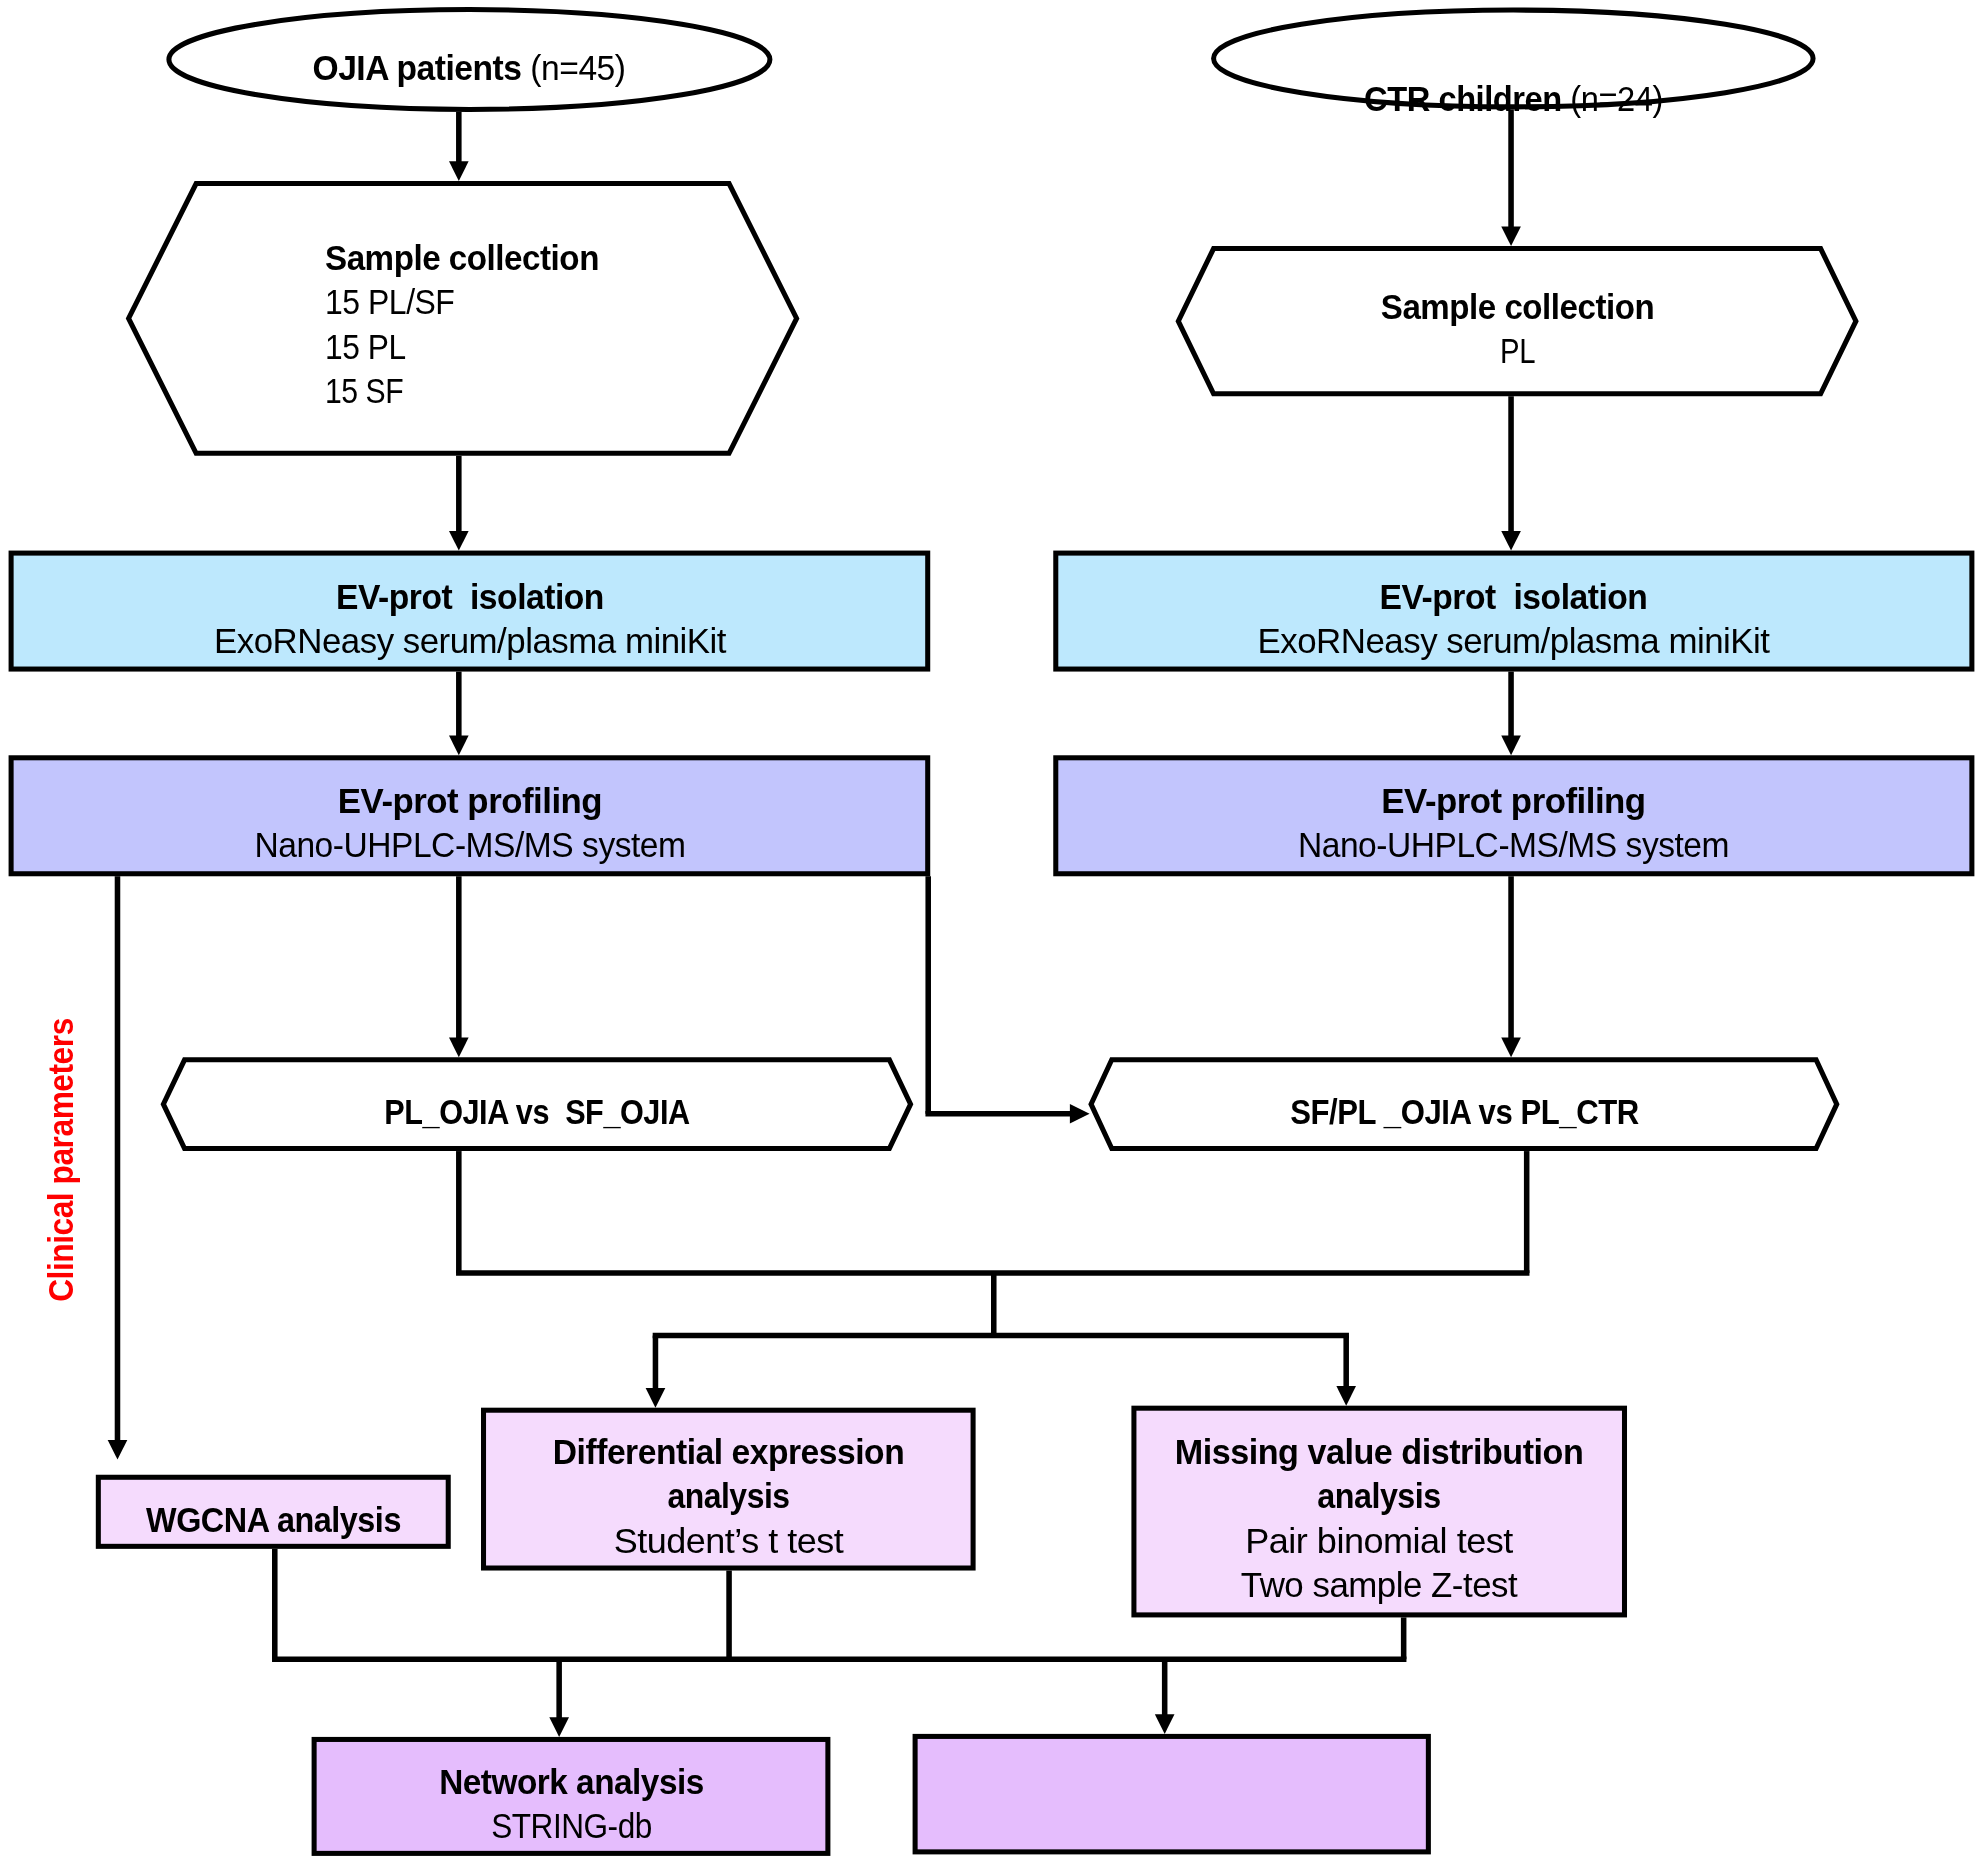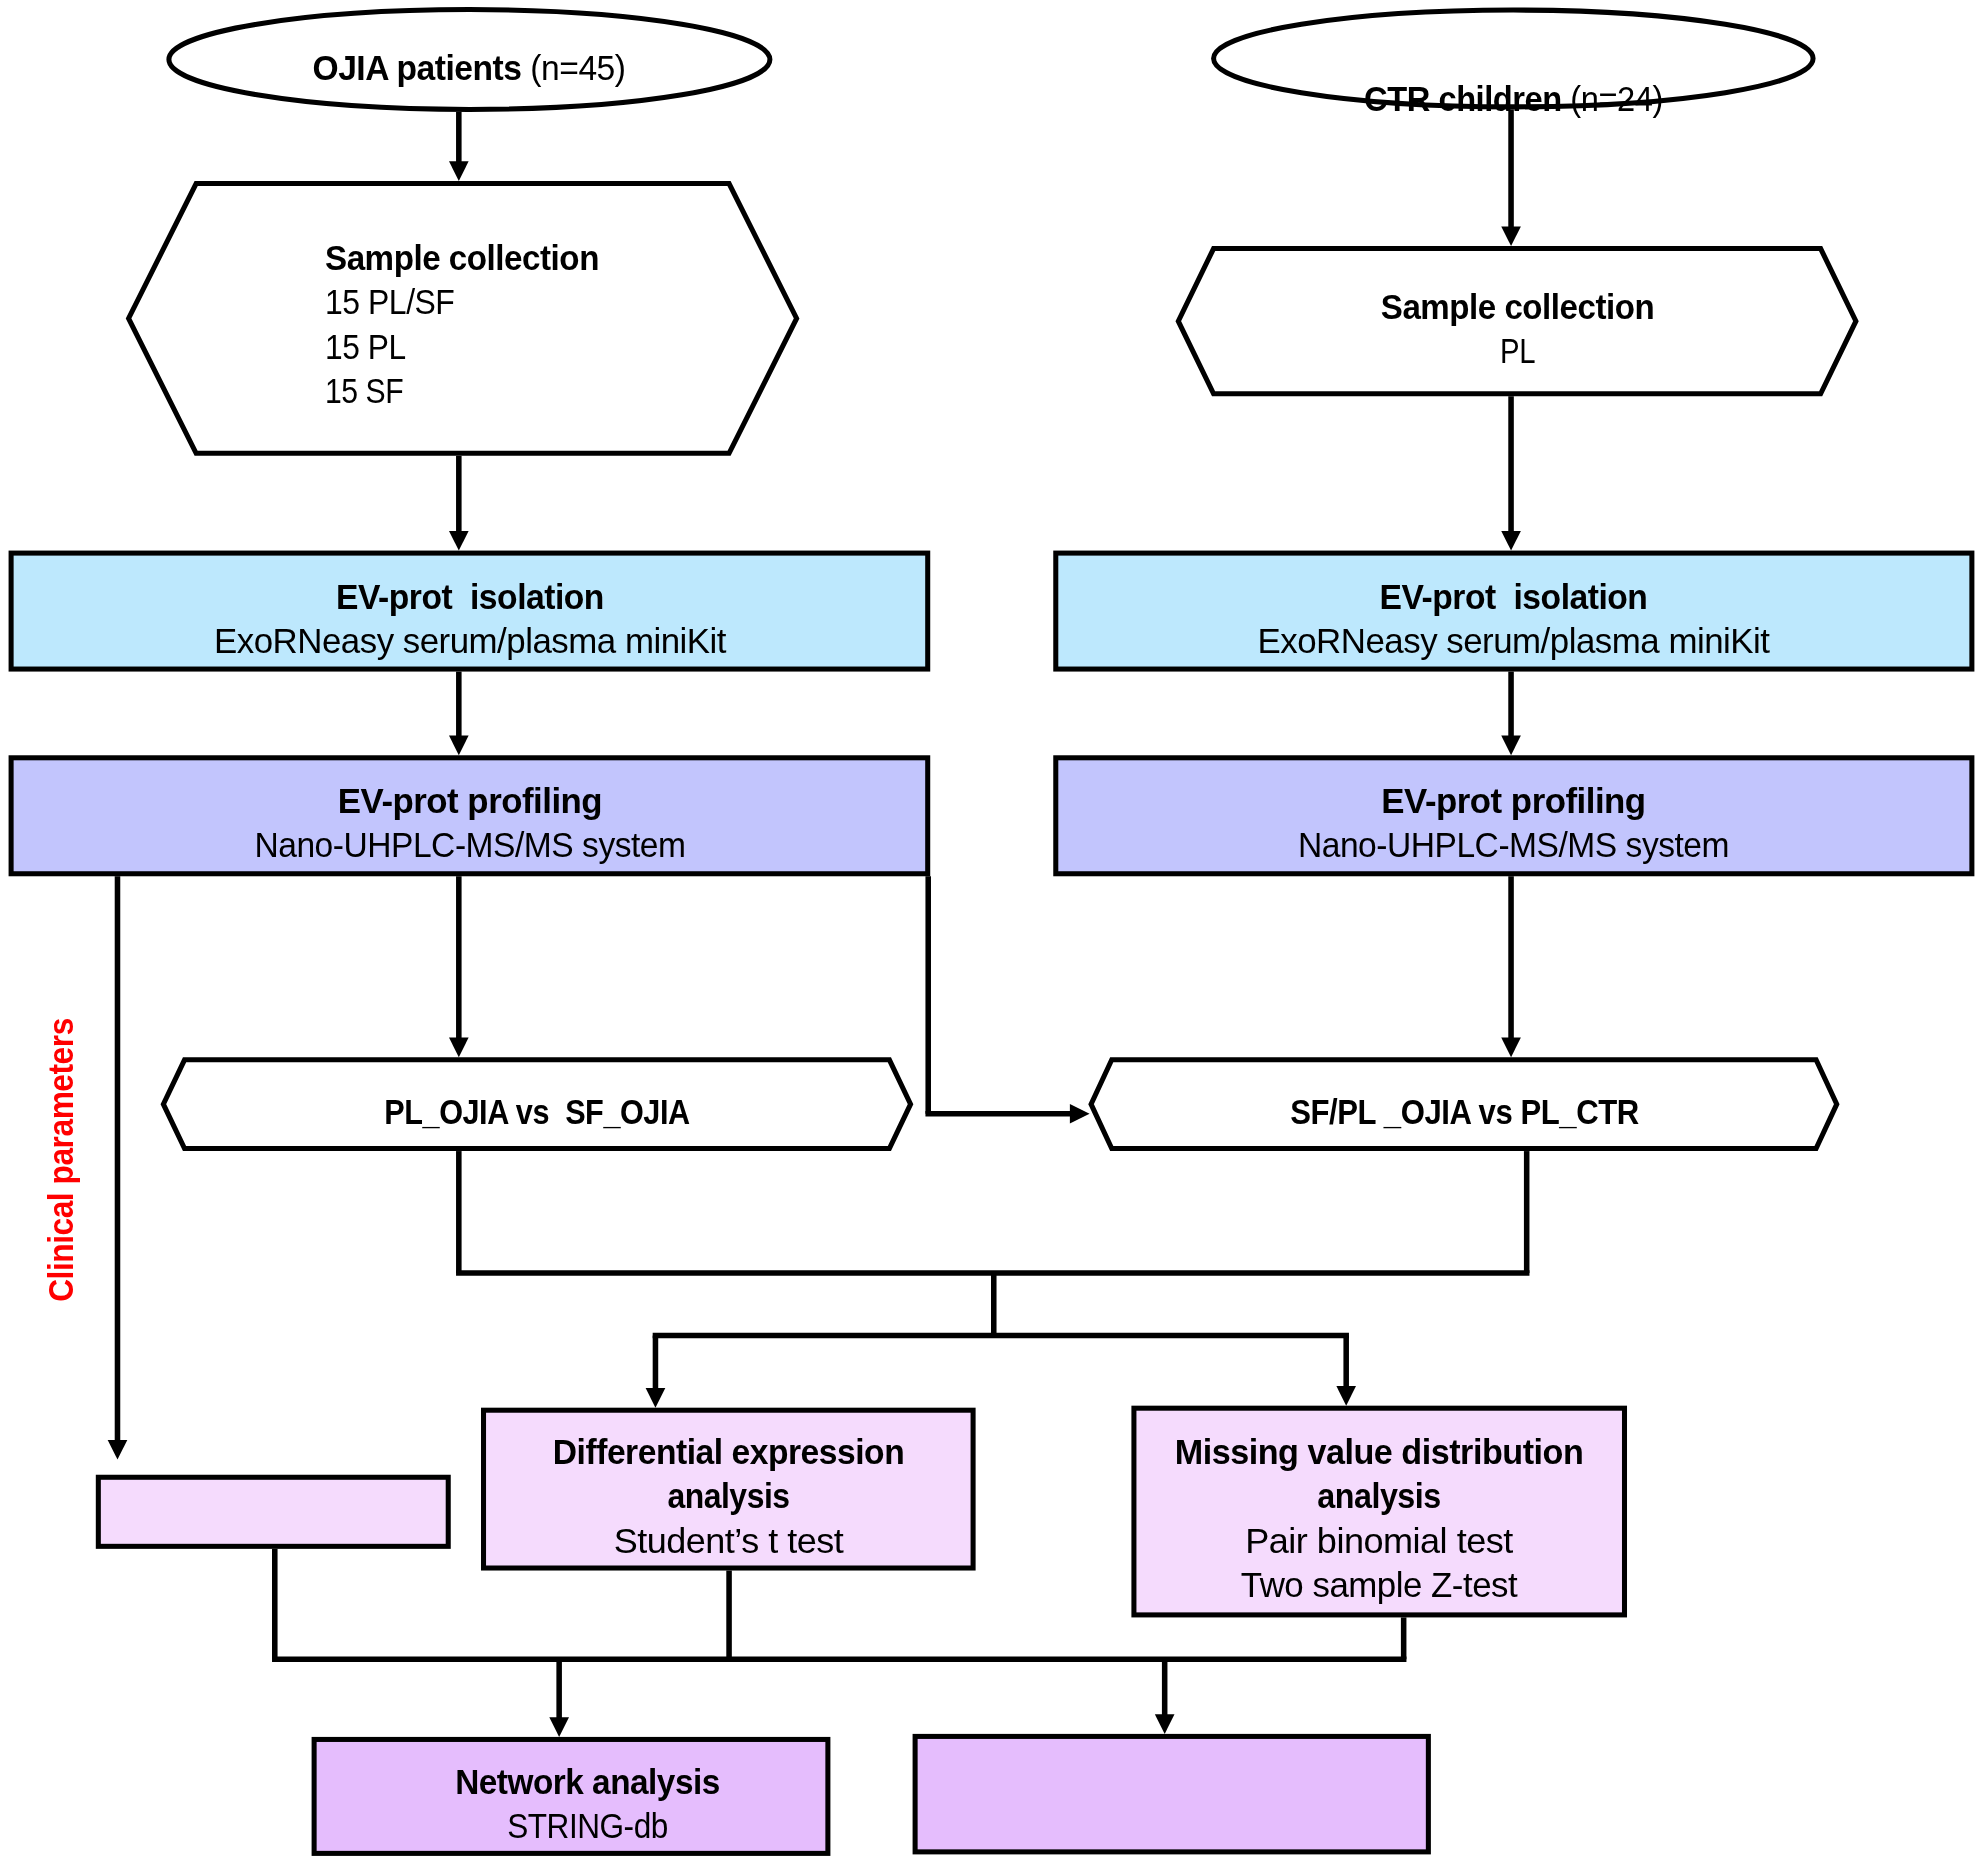--- a/index.html
+++ b/index.html
@@ -84,19 +84,20 @@
   <div class="node-label center" id="lbl-ojia-patients" style="left: 166px; width: 606px; top: 40px;"><div class="inner"><div class="tline" style="transform-origin: 50% 50%; transform: scaleX(0.9595);"><strong>OJIA patients </strong><span>(n=45)</span></div></div></div>
   <div class="node-label center" id="lbl-ctr-children" style="left: 1211px; width: 605px; top: 39px; margin-top: 32px;"><div class="inner"><div class="tline" style="transform-origin: 50% 50%; transform: scaleX(0.9331);"><strong>CTR children </strong><span>(n=24)</span></div></div></div>
   <div class="node-label left" id="lbl-sample-collection-ojia" style="left: 325px; top: 230px;"><div class="inner"><div class="tline" style="transform-origin: 0% 50%; transform: scaleX(0.9475);"><strong>Sample collection</strong></div><div class="tline" style="transform-origin: 0% 50%; transform: scaleX(0.9119);"><span>15 PL/SF</span></div><div class="tline" style="transform-origin: 0% 50%; transform: scaleX(0.9066);"><span>15 PL</span></div><div class="tline" style="transform-origin: 0% 50%; transform: scaleX(0.8611);"><span>15 SF</span></div></div></div>
   <div class="node-label center" id="lbl-sample-collection-ctr" style="left: 1176px; width: 683px; top: 279px;"><div class="inner"><div class="tline" style="transform-origin: 50% 50%; transform: scaleX(0.9457);"><strong>Sample collection</strong></div><div class="tline" style="transform-origin: 50% 50%; transform: scaleX(0.8383);"><span>PL</span></div></div></div>
   <div class="node-label center" id="lbl-ev-prot-isolation-ojia" style="left: 8.6px; width: 922px; top: 569px;"><div class="inner"><div class="tline" style="transform-origin: 50% 50%; transform: scaleX(0.9609);"><strong>EV-prot  isolation</strong></div><div class="tline" style="transform-origin: 50% 50%; transform: scaleX(0.9961);"><span>ExoRNeasy serum/plasma miniKit</span></div></div></div>
   <div class="node-label center" id="lbl-ev-prot-isolation-ctr" style="left: 1053px; width: 921px; top: 569px;"><div class="inner"><div class="tline" style="transform-origin: 50% 50%; transform: scaleX(0.9609);"><strong>EV-prot  isolation</strong></div><div class="tline" style="transform-origin: 50% 50%; transform: scaleX(0.9961);"><span>ExoRNeasy serum/plasma miniKit</span></div></div></div>
   <div class="node-label center" id="lbl-ev-prot-profiling-ojia" style="left: 8.6px; width: 922px; top: 773px;"><div class="inner"><div class="tline" style="transform-origin: 50% 50%; transform: scaleX(0.9949);"><strong>EV-prot profiling</strong></div><div class="tline" style="transform-origin: 50% 50%; transform: scaleX(0.9592);"><span>Nano-UHPLC-MS/MS system</span></div></div></div>
   <div class="node-label center" id="lbl-ev-prot-profiling-ctr" style="left: 1053px; width: 921px; top: 773px;"><div class="inner"><div class="tline" style="transform-origin: 50% 50%; transform: scaleX(0.9949);"><strong>EV-prot profiling</strong></div><div class="tline" style="transform-origin: 50% 50%; transform: scaleX(0.9592);"><span>Nano-UHPLC-MS/MS system</span></div></div></div>
   <div class="node-label center" id="lbl-comparison-ojia-ctr" style="left: 1089px; width: 751px; top: 1084px;"><div class="inner"><div class="tline" style="transform-origin: 50% 50%; transform: scaleX(0.889);"><strong>SF/PL _OJIA vs PL_CTR</strong></div></div></div>
   <div class="node-label center" id="lbl-comparison-pl-sf-ojia" style="left: 161px; width: 752px; top: 1084px;"><div class="inner"><div class="tline" style="transform-origin: 50% 50%; transform: scaleX(0.875);"><strong>PL_OJIA vs  SF_OJIA</strong></div></div></div>
+  <div class="node-label center" id="lbl-wgcna-analysis" style="left: 96px; width: 355px; top: 1492px;"><div class="inner"><div class="tline" style="transform-origin: 50% 50%; transform: scaleX(0.9245);"><strong>WGCNA analysis</strong></div></div></div>
   <div class="node-label center" id="lbl-differential-expression-analysis" style="left: 481px; width: 495px; top: 1424px;"><div class="inner"><div class="tline" style="transform-origin: 50% 50%; transform: scaleX(0.9604);"><strong>Differential expression</strong></div><div class="tline" style="transform-origin: 50% 50%; transform: scaleX(0.911);"><strong>analysis</strong></div><div class="tline" style="transform-origin: 50% 50%; transform: scaleX(1.0296);"><span>Student’s t test</span></div></div></div>
   <div class="node-label center" id="lbl-missing-value-distribution-analysis" style="left: 1131px; width: 496px; top: 1424px;"><div class="inner"><div class="tline" style="transform-origin: 50% 50%; transform: scaleX(0.9758);"><strong>Missing value distribution</strong></div><div class="tline" style="transform-origin: 50% 50%; transform: scaleX(0.9215);"><strong>analysis</strong></div><div class="tline" style="transform-origin: 50% 50%; transform: scaleX(1.031);"><span>Pair binomial test</span></div><div class="tline" style="transform-origin: 50% 50%; transform: scaleX(0.9963);"><span>Two sample Z-test</span></div></div></div>
-  <div class="node-label center" id="lbl-network-analysis" style="left: 312px; width: 519px; top: 1754px; padding-left: 16px;"><div class="inner"><div class="tline" style="transform-origin: 50% 50%; transform: scaleX(0.9518);"><strong>Network analysis</strong></div><div class="tline" style="transform-origin: 50% 50%; transform: scaleX(0.9015);"><span>STRING-db</span></div></div></div>
+  <div class="node-label center" id="lbl-network-analysis" style="left: 312px; width: 519px; top: 1754px;"><div class="inner"><div class="tline" style="transform-origin: 50% 50%; transform: scaleX(0.9518);"><strong>Network analysis</strong></div><div class="tline" style="transform-origin: 50% 50%; transform: scaleX(0.9015);"><span>STRING-db</span></div></div></div>
   <div class="annot" id="ann-clinical-parameters" style="left: 61px; top: 1154px; transform: translate(-50%, -50%) rotate(-90deg) scaleX(0.905);">Clinical parameters</div>
   </div>
 </div>
 
 
 </body></html>

